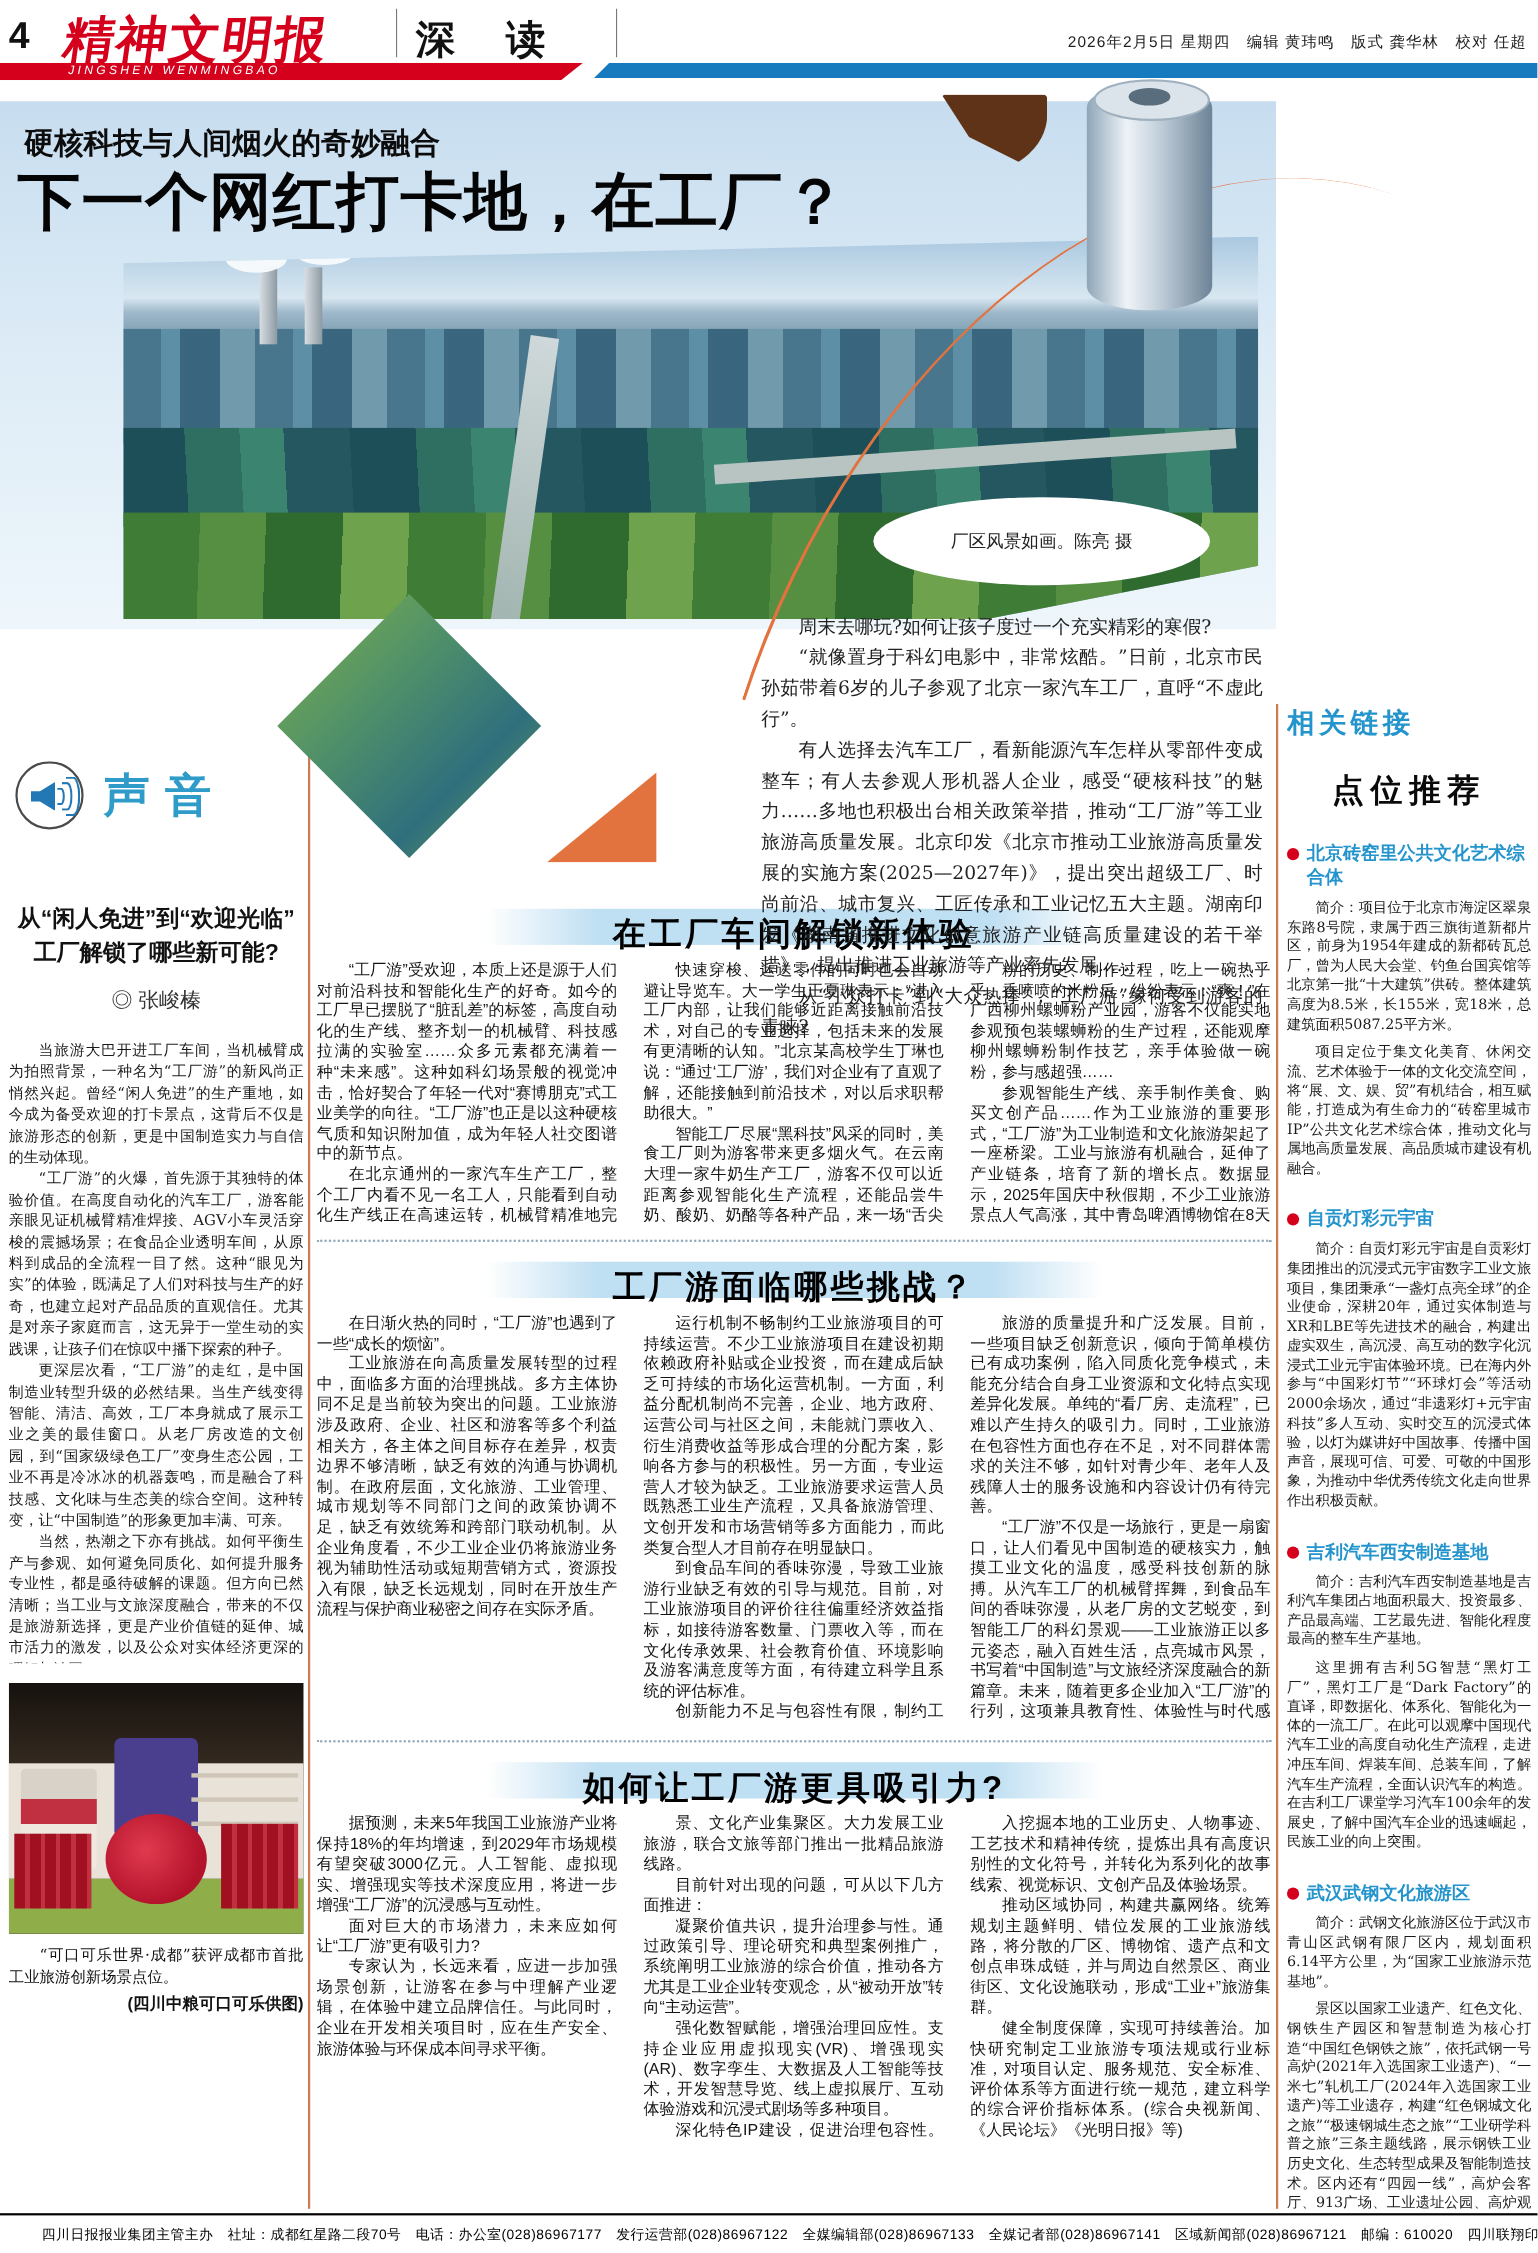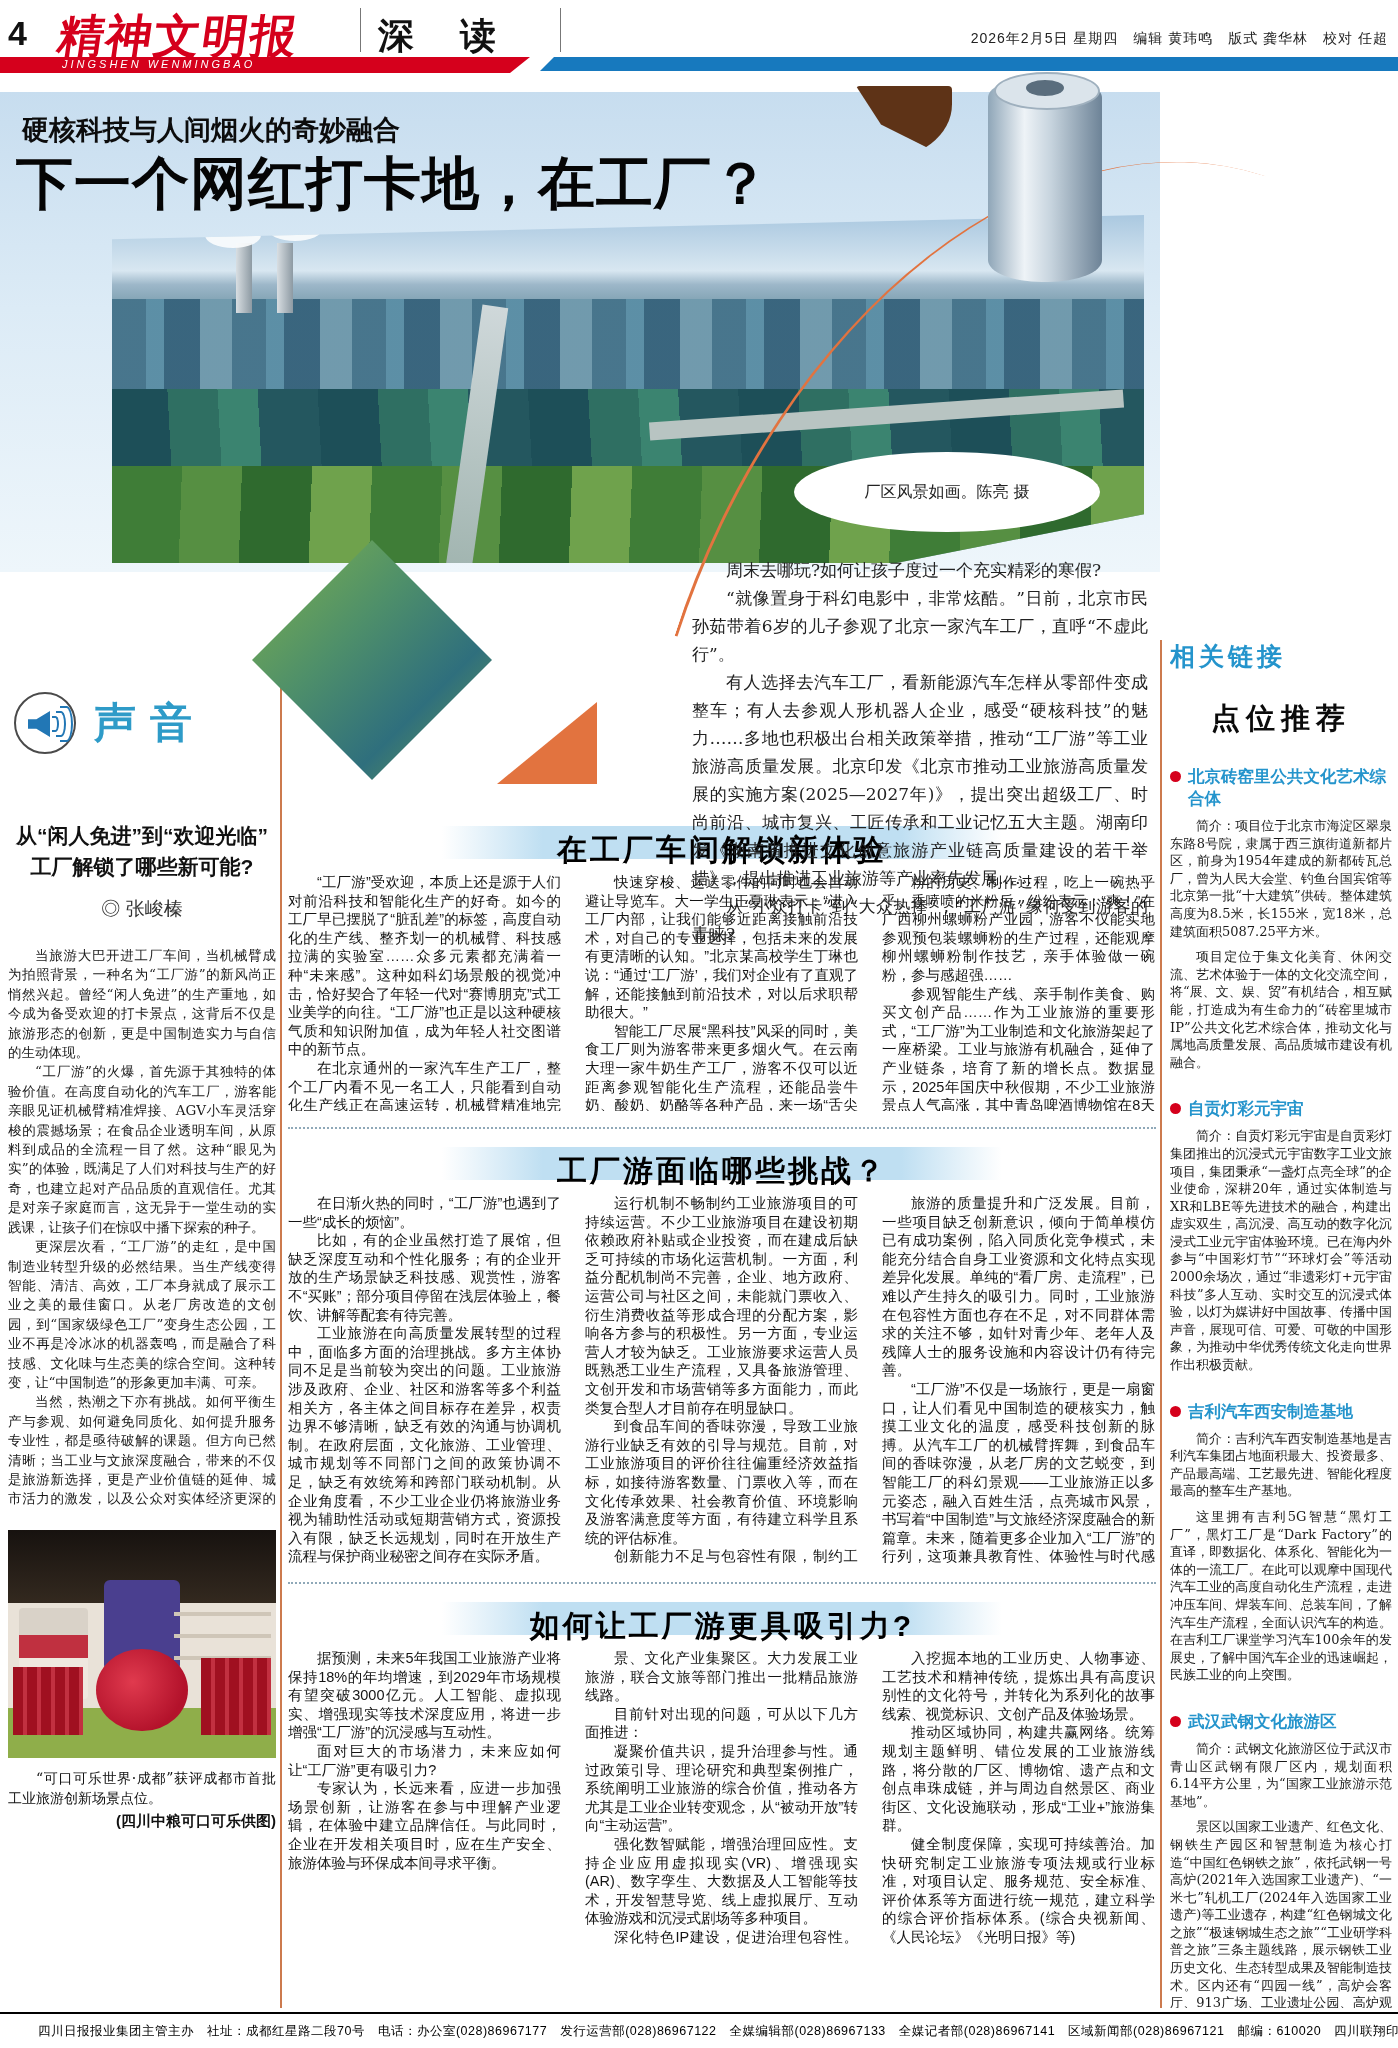--- a/index.html
+++ b/index.html
@@ -238,21 +238,20 @@
             <p>参观智能生产线、亲手制作美食、购买文创产品……作为工业旅游的重要形式，“工厂游”为工业制造和文化旅游架起了一座桥梁。工业与旅游有机融合，延伸了产业链条，培育了新的增长点。数据显示，2025年国庆中秋假期，不少工业旅游景点人气高涨，其中青岛啤酒博物馆在8天假期中接待游客约9万人次。</p>
           </div>
       </div>
     </div>
     <div class="dotted"></div>
     <div id="sec2">
       <div class="band">工厂游面临哪些挑战？</div>
       <div class="cols">
         <div class="col">
             <p>在日渐火热的同时，“工厂游”也遇到了一些“成长的烦恼”。</p>
-            <p>比如，有的企业虽然打造了展馆，但缺乏深度互动和个性化服务；有的企业开放的生产场景缺乏科技感、观赏性，游客不“买账”；部分项目停留在浅层体验上，餐饮、讲解等配套有待完善。</p>
             <p>工业旅游在向高质量发展转型的过程中，面临多方面的治理挑战。多方主体协同不足是当前较为突出的问题。工业旅游涉及政府、企业、社区和游客等多个利益相关方，各主体之间目标存在差异，权责边界不够清晰，缺乏有效的沟通与协调机制。在政府层面，文化旅游、工业管理、城市规划等不同部门之间的政策协调不足，缺乏有效统筹和跨部门联动机制。从企业角度看，不少工业企业仍将旅游业务视为辅助性活动或短期营销方式，资源投入有限，缺乏长远规划，同时在开放生产流程与保护商业秘密之间存在实际矛盾。</p>
           </div>
         <div class="col">
             <p>运行机制不畅制约工业旅游项目的可持续运营。不少工业旅游项目在建设初期依赖政府补贴或企业投资，而在建成后缺乏可持续的市场化运营机制。一方面，利益分配机制尚不完善，企业、地方政府、运营公司与社区之间，未能就门票收入、衍生消费收益等形成合理的分配方案，影响各方参与的积极性。另一方面，专业运营人才较为缺乏。工业旅游要求运营人员既熟悉工业生产流程，又具备旅游管理、文创开发和市场营销等多方面能力，而此类复合型人才目前存在明显缺口。</p>
             <p>到食品车间的香味弥漫，导致工业旅游行业缺乏有效的引导与规范。目前，对工业旅游项目的评价往往偏重经济效益指标，如接待游客数量、门票收入等，而在文化传承效果、社会教育价值、环境影响及游客满意度等方面，有待建立科学且系统的评估标准。</p>
             <p>创新能力不足与包容性有限，制约工业</p>
           </div>
         <div class="col">
             <p>旅游的质量提升和广泛发展。目前，一些项目缺乏创新意识，倾向于简单模仿已有成功案例，陷入同质化竞争模式，未能充分结合自身工业资源和文化特点实现差异化发展。单纯的“看厂房、走流程”，已难以产生持久的吸引力。同时，工业旅游在包容性方面也存在不足，对不同群体需求的关注不够，如针对青少年、老年人及残障人士的服务设施和内容设计仍有待完善。</p>
             <p>“工厂游”不仅是一场旅行，更是一扇窗口，让人们看见中国制造的硬核实力，触摸工业文化的温度，感受科技创新的脉搏。从汽车工厂的机械臂挥舞，到食品车间的香味弥漫，从老厂房的文艺蜕变，到智能工厂的科幻景观——工业旅游正以多元姿态，融入百姓生活，点亮城市风景，书写着“中国制造”与文旅经济深度融合的新篇章。未来，随着更多企业加入“工厂游”的行列，这项兼具教育性、体验性与时代感的旅游新形态，必将走得更远、更稳、更精彩。</p>

